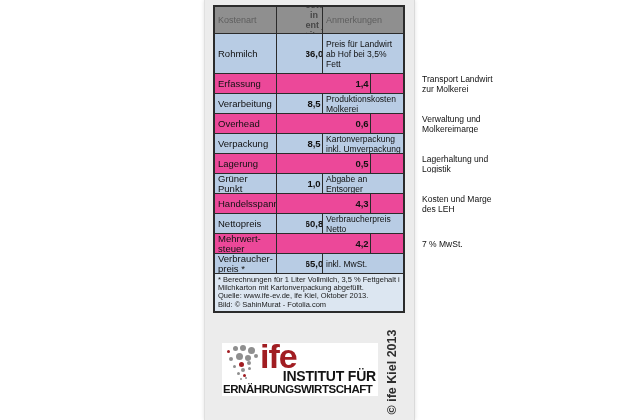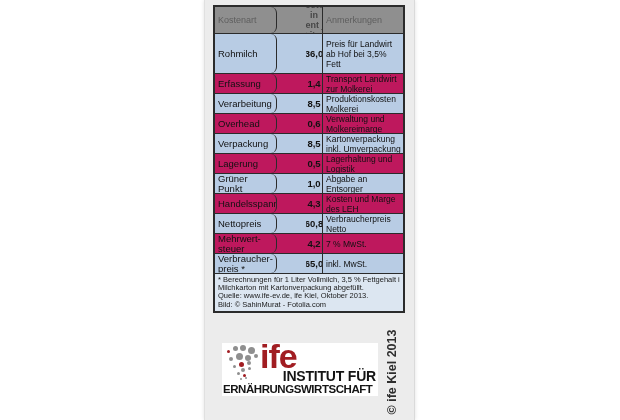--- a/index.html
+++ b/index.html
@@ -22,25 +22,25 @@
     display:grid;grid-template-columns:62px 46px 80px;
     border-bottom:1px solid #2b2b2b;box-sizing:border-box;
   }
   .trow:last-child{border-bottom:none;}
   .thead{height:27px;background:#8f8f8f;}
   .rtall{height:40px;}
   .rstd{height:20px;}
   .cell{
     box-sizing:border-box;display:flex;align-items:center;overflow:hidden;
   }
-  .c-label{border-right:1px solid #2b2b2b;padding:0 2px 0 3px;font-size:9.5px;line-height:10px;border-radius:6px;}
+  .c-label{border-right:1px solid #2b2b2b;padding:0 2px 0 3px;font-size:9.5px;line-height:10px;}
   .c-value{border-right:1px solid #2b2b2b;justify-content:center;font-weight:bold;font-size:9.5px;margin-left:29px;}
   .c-note{padding:0 1px 0 3px;font-size:8.5px;line-height:10px;}
   .row-a{background:#b8cce4;}
-  .row-b{background:#be185d;}
+  .row-b{background:#ec4899;gap:48px;}
   .thead .cell{border-right-color:#2b2b2b;}
   .h-label{color:#5e5e5e;font-size:9px;}
   .h-value{color:#474747;font-weight:bold;font-size:9px;line-height:10px;
            justify-content:center;text-align:center;white-space:pre-line;}
   .h-note{color:#5e5e5e;font-size:9px;}
   .tfoot{
     background:#dce6f1;padding:2px 3px;font-size:7.5px;line-height:8.2px;color:#1a1a1a;
   }
   .tfoot div{white-space:nowrap;overflow:hidden;}
   

